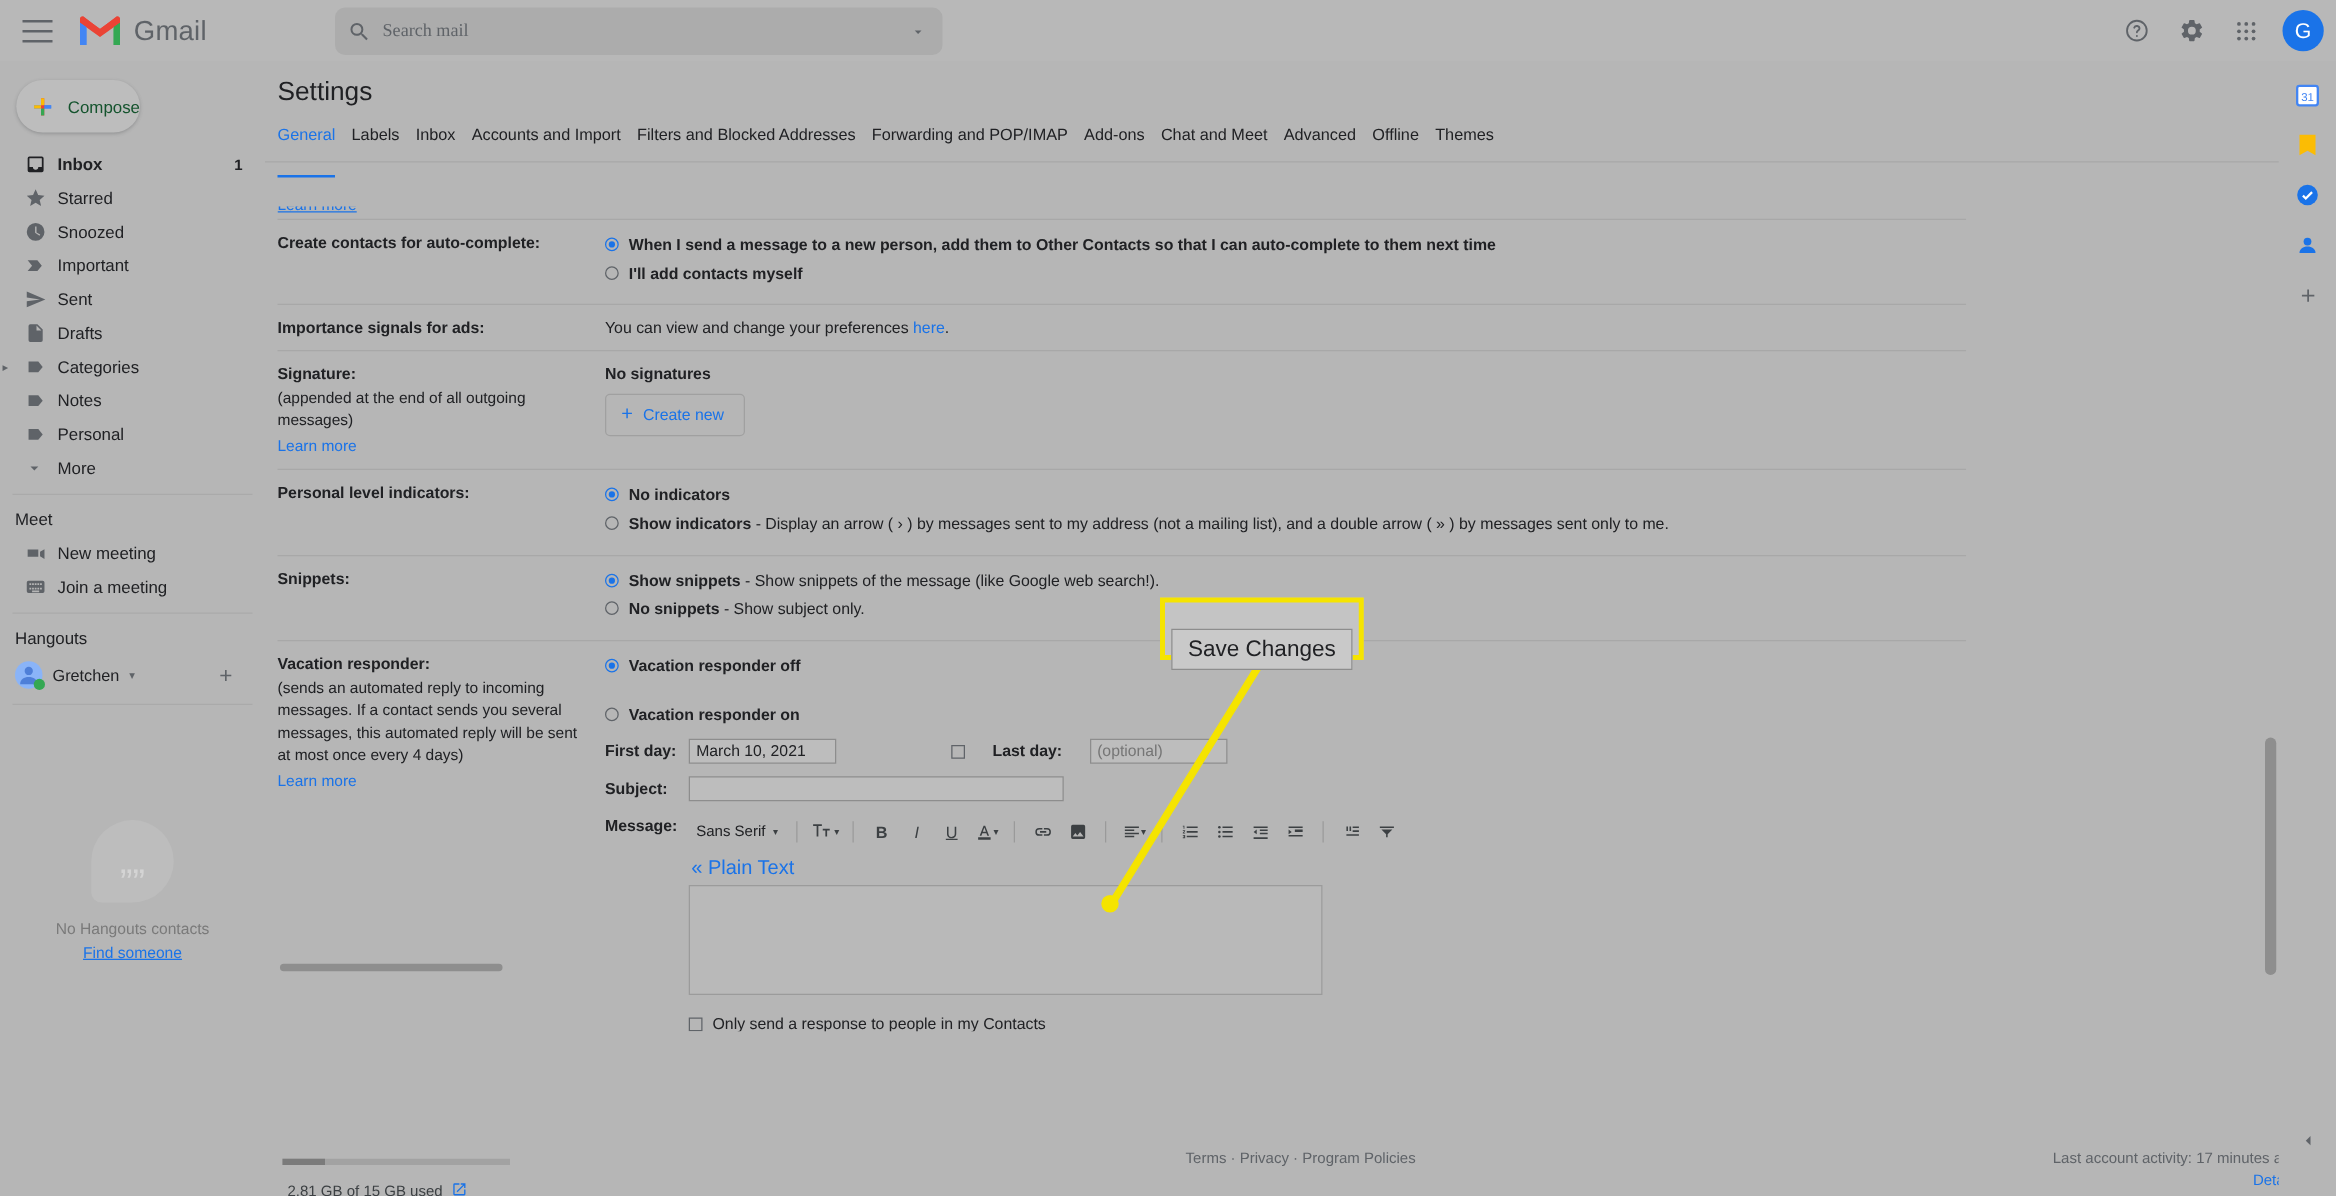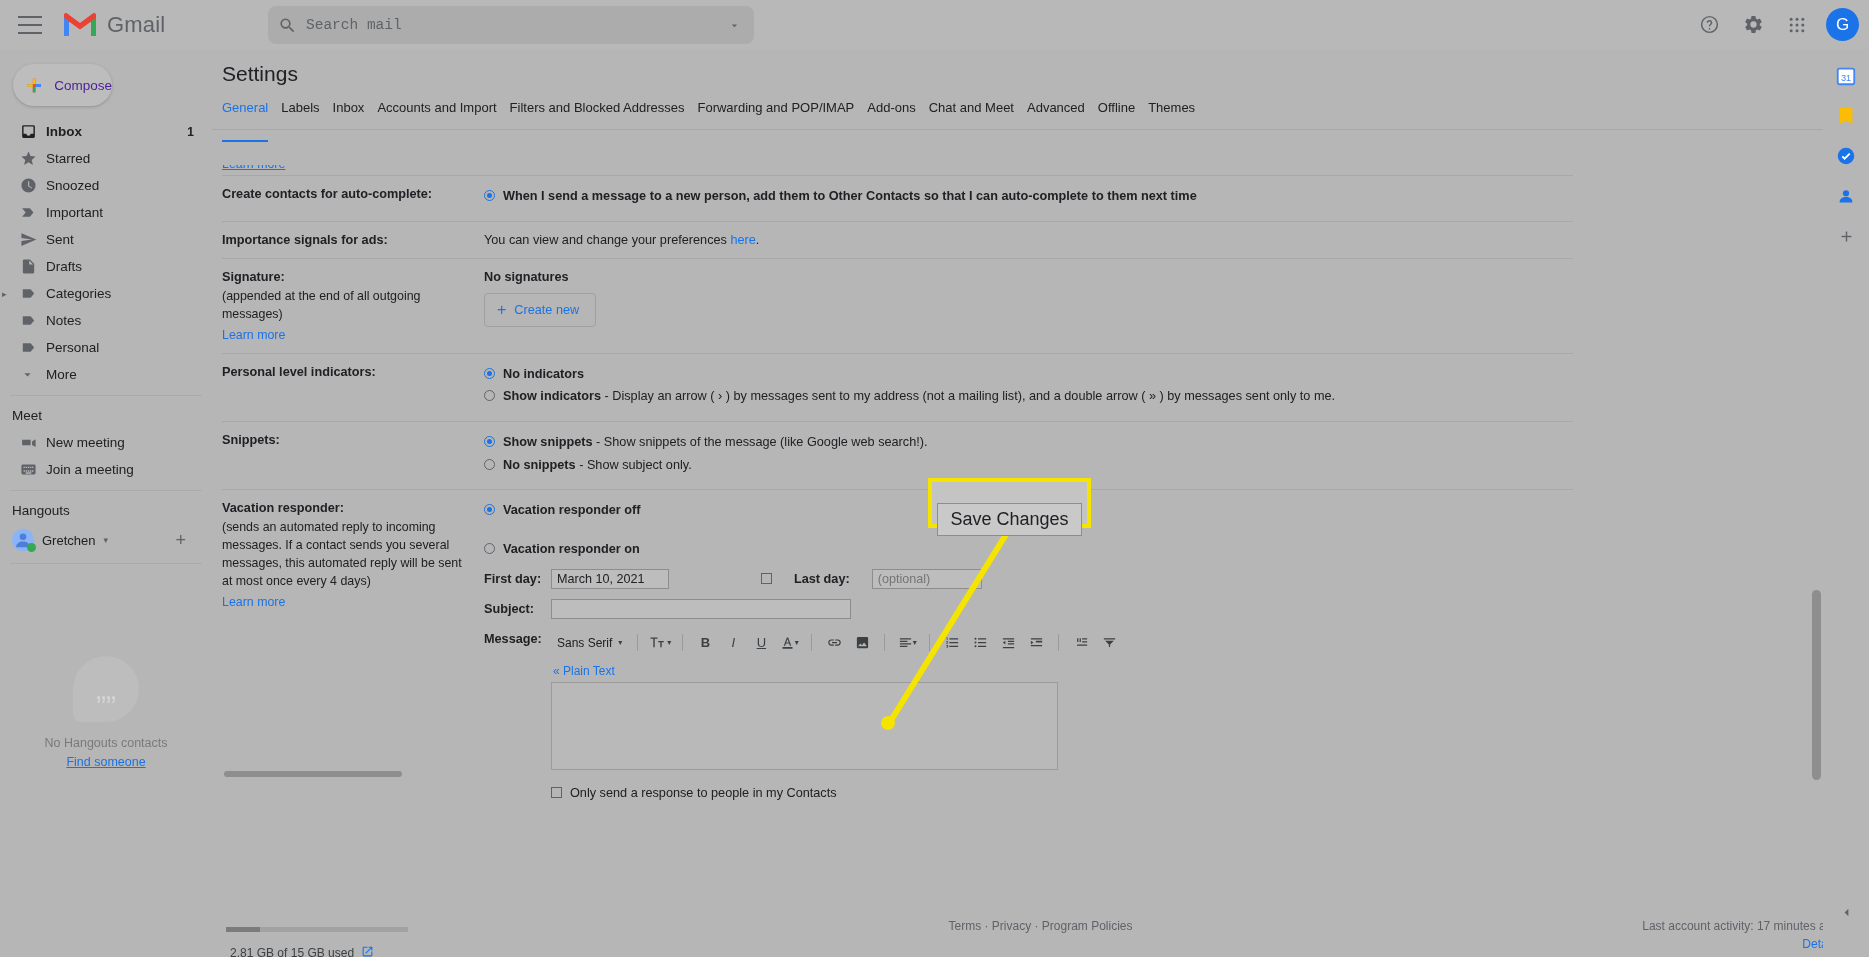--- a/index.html
+++ b/index.html
@@ -30,21 +30,21 @@
   }
   .search-wrap {
     position:absolute; left: 268px; top: 6px;
     width: 486px; height: 38px;
     background: #acacac; border-radius: 8px;
     display:flex; align-items:center;
   }
   .search-icon-btn { width: 38px; display:flex; align-items:center; justify-content:center; }
   .search-input {
     flex:1; border:none; outline:none; background:transparent;
-    font-size: 14.5px; color: #3c4043; font-family: Liberation Mono, monospace;
+    font-size: 14.5px; color: #3c4043; font-family: Liberation Serif, serif;
   }
   .search-input::placeholder { color:#5f6368; }
   .search-opts { width: 40px; display:flex; align-items:center; justify-content:center; }
   .topright {
     position:absolute; right: 0; top: 0; height: 49px;
     display:flex; align-items:center; gap: 6px; padding-right: 10px;
   }
   .icon-btn {
     width: 38px; height: 38px; border-radius: 50%;
     display:flex; align-items:center; justify-content:center; cursor:pointer;
@@ -63,21 +63,21 @@
   }
   .compose-btn {
     margin: 15px 0 0 13px;
     width: 99px; height: 42px;
     border-radius: 999px;
     background: #bdbdbd;
     box-shadow: 0 1px 3px rgba(60,64,67,.3);
     display:flex; align-items:center; padding-left: 12px; gap: 11px;
     cursor:pointer;
   }
-  .compose-label { font-size: 13.5px; color:#4c1d95; }
+  .compose-label { font-size: 13.5px; color:#14532d; }
   .navlist { margin-top: 12px; }
   .navitem {
     height: 27px; display:flex; align-items:center;
     padding-left: 12px; border-radius: 0 16px 16px 0;
     font-size: 13.5px; color:#202124; cursor:pointer; position:relative;
   }
   .navitem .ico { width: 34px; display:flex; align-items:center; justify-content:flex-start; padding-left:8px; }
   .navitem .lbl { flex:1; }
   .navitem.active { font-weight: bold; }
   .navitem .count { font-size: 12px; padding-right: 18px; }
@@ -191,21 +191,21 @@
     display:flex;align-items:center;gap:6px; font-size:12px;color:#202124;
     padding: 2px 4px; cursor:pointer;
   }
   .tb-sep { width:1px; height:17px; background:#9a9a9a; margin: 0 5px; }
   .tb-btn {
     width: 22px; height: 22px; display:flex;align-items:center;justify-content:center;
     font-size: 13px; color:#3c4043; cursor:pointer;
   }
   .caret-s { font-size: 8px; color:#3c4043; }
   .plaintext-link {
-    color:#1a73e8; font-size:12px; margin: 7px 0 4px 2px; display:inline-block; cursor:pointer;
+    color:#1a73e8; font-size:16px; margin: 7px 0 4px 2px; display:inline-block; cursor:pointer;
   }
   .msgbox {
     width: 507px; height: 88px; border:1px solid #9b9b9b; background:#b9b9b9;
   }
   .onlysend {
     display:flex; align-items:center; gap: 8px; margin-top: 16px; font-size:12.7px;
   }
 
   .footer {
     position:absolute; bottom: 0; left: 212px; width: 1657px; height: 50px;
@@ -499,20 +499,24 @@
       <div style="position:absolute;top:-8px;color:#1a73e8;font-size:12.4px;text-decoration:underline;">Learn more</div>
     </div>
 
     <div class="row">
       <div class="rowlabel">Create contacts for auto-complete:</div>
       <div class="rowbody">
         <div class="opt">
           <span class="radio sel"></span>
           <span class="txt">When I send a message to a new person, add them to Other Contacts so that I can auto-complete to them next time</span>
         </div>
+        <div class="opt">
+          <span class="radio"></span>
+          <span class="txt">I'll add contacts myself</span>
+        </div>
       </div>
     </div>
 
     <div class="row">
       <div class="rowlabel">Importance signals for ads:</div>
       <div class="rowbody">
         <span>You can view and change your preferences </span><span class="link">here</span><span>.</span>
       </div>
     </div>
 

